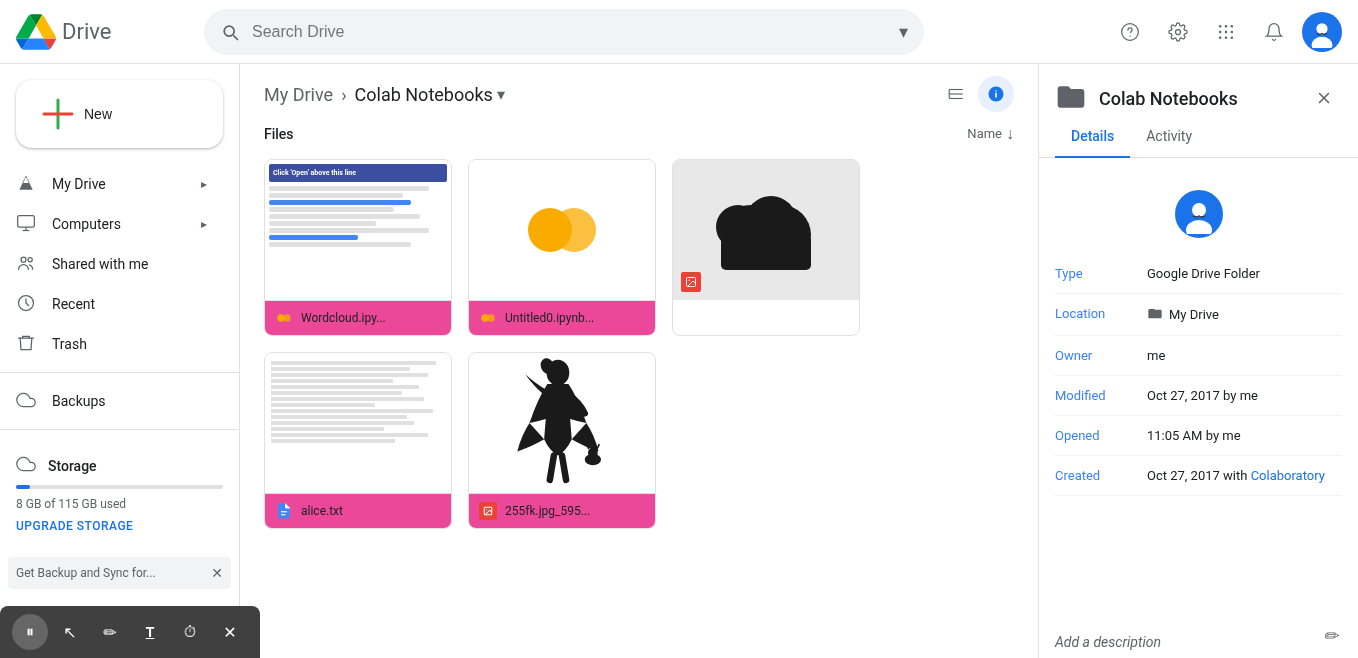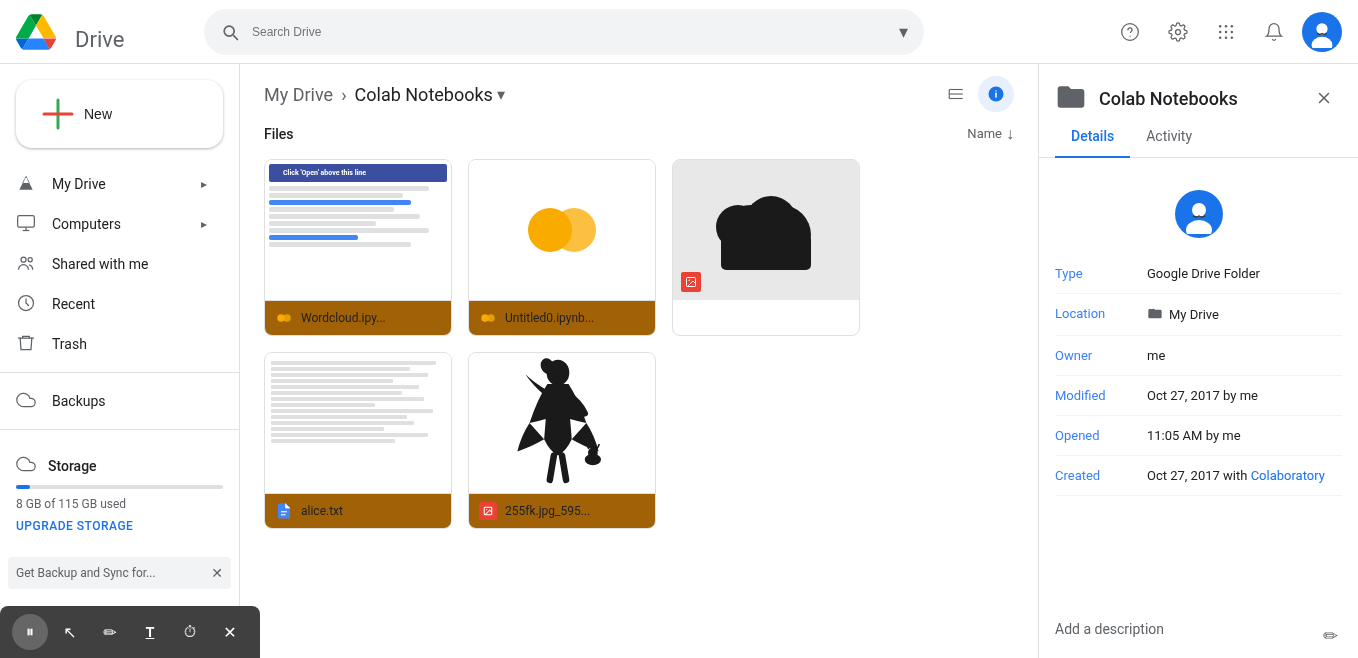--- a/index.html
+++ b/index.html
@@ -7,25 +7,25 @@
 
     
     .app { display: flex; flex-direction: column; height: 658px; width: 1358px; }
     .header { display: flex; align-items: center; height: 64px; padding: 0 16px; border-bottom: 1px solid #e0e0e0; gap: 8px; background: #fff; }
     .body { display: flex; flex: 1; overflow: hidden; }
     .sidebar { width: 240px; flex-shrink: 0; padding: 8px 0; overflow-y: auto; border-right: 1px solid #e0e0e0; }
     .main { flex: 1; overflow-y: auto; padding: 0; }
     .detail-panel { width: 320px; flex-shrink: 0; border-left: 1px solid #e0e0e0; display: flex; flex-direction: column; }
 
     
-    .logo-area { display: flex; align-items: flex-end; gap: 19px; min-width: 180px; }
+    .logo-area { display: flex; align-items: center; gap: 6px; min-width: 180px; }
     .logo-icon { width: 40px; height: 40px; }
     .logo-text { font-size: 22px; color: #5f6368; font-weight: 400; }
     .search-bar { flex: 1; max-width: 720px; display: flex; align-items: center; background: #f1f3f4; border-radius: 24px; padding: 0 16px; height: 46px; gap: 12px; }
-    .search-bar input { flex: 1; border: none; background: transparent; font-size: 12px; outline: none; color: #202124; }
+    .search-bar input { flex: 1; border: none; background: transparent; font-size: 16px; outline: none; color: #202124; }
     .search-chevron { color: #5f6368; cursor: pointer; font-size: 18px; }
     .header-icons { display: flex; align-items: center; gap: 8px; margin-left: auto; }
     .icon-btn { width: 40px; height: 40px; border-radius: 50%; display: flex; align-items: center; justify-content: center; cursor: pointer; border: none; background: transparent; color: #5f6368; font-size: 20px; }
     .avatar { width: 40px; height: 40px; border-radius: 50%; background: #1a73e8; display: flex; align-items: center; justify-content: center; cursor: pointer; overflow: hidden; }
 
     
     .new-btn { display: flex; align-items: center; gap: 8px; margin: 8px 16px 16px; padding: 16px 24px; border-radius: 16px; box-shadow: 0 1px 3px rgba(0,0,0,0.3); cursor: pointer; font-size: 14px; font-weight: 500; background: #fff; border: none; color: #202124; width: calc(100% - 32px); }
     .new-plus { color: #ea4335; font-size: 28px; display: flex; align-items: center; }
     .sidebar-item { display: flex; align-items: center; gap: 16px; padding: 8px 16px; cursor: pointer; border-radius: 0 24px 24px 0; margin-right: 16px; color: #202124; font-size: 14px; font-weight: 400; height: 40px; }
     .sidebar-item .item-icon { width: 20px; text-align: center; flex-shrink: 0; }
@@ -52,39 +52,39 @@
     .files-section { padding: 0 24px; }
     .files-header { display: flex; align-items: center; gap: 8px; margin-bottom: 16px; }
     .files-title { font-size: 14px; font-weight: 500; color: #202124; }
     .sort-btn { display: flex; align-items: center; gap: 4px; color: #5f6368; font-size: 13px; cursor: pointer; margin-left: auto; }
     .sort-arrow { font-size: 16px; }
 
     
     .file-grid { display: flex; flex-wrap: wrap; gap: 16px; }
     .file-card { width: 188px; border: 1px solid #e0e0e0; border-radius: 8px; overflow: hidden; cursor: pointer; transition: box-shadow 0.2s; }
     .file-thumbnail { width: 100%; height: 140px; background: #f8f9fa; display: flex; align-items: center; justify-content: center; overflow: hidden; position: relative; }
-    .file-footer { display: flex; align-items: center; gap: 8px; padding: 8px 10px; background: #a16207; border-top: 1px solid #e0e0e0; }
+    .file-footer { display: flex; align-items: center; gap: 8px; padding: 8px 10px; background: #ec4899; border-top: 1px solid #e0e0e0; }
     .file-type-icon { width: 18px; height: 18px; flex-shrink: 0; }
     .file-name { font-size: 12px; color: #202124; flex: 1; overflow: hidden; text-overflow: ellipsis; white-space: nowrap; }
 
     
     .detail-header { display: flex; align-items: center; justify-content: space-between; padding: 16px 16px 0; }
     .detail-title { font-size: 18px; font-weight: 500; color: #202124; }
     .close-btn { width: 36px; height: 36px; border-radius: 50%; display: flex; align-items: center; justify-content: center; cursor: pointer; border: none; background: transparent; color: #5f6368; font-size: 20px; }
     .detail-tabs { display: flex; border-bottom: 1px solid #e0e0e0; padding: 0 16px; }
     .detail-tab { padding: 12px 16px; cursor: pointer; font-size: 14px; color: #5f6368; border-bottom: 2px solid transparent; margin-bottom: -1px; }
     .detail-tab.active { color: #1a73e8; border-bottom-color: #1a73e8; font-weight: 500; }
     .detail-avatar { width: 48px; height: 48px; border-radius: 50%; background: #1a73e8; display: flex; align-items: center; justify-content: center; margin: 16px auto 8px; overflow: hidden; }
     .detail-content { padding: 0 16px; flex: 1; overflow-y: auto; }
     .detail-info-row { display: flex; padding: 12px 0; border-bottom: 1px solid #f1f3f4; gap: 12px; }
     .detail-label { color: #3b82f6; font-size: 13px; width: 80px; flex-shrink: 0; }
     .detail-value { color: #202124; font-size: 13px; flex: 1; }
     .detail-value.link { color: #1a73e8; cursor: pointer; }
     .detail-location { display: flex; align-items: center; gap: 6px; }
-    .add-desc { display: flex; align-items: flex-start; justify-content: space-between; padding: 16px 16px 8px; color: #5f6368; font-size: 14px; }
+    .add-desc { display: flex; align-items: flex-end; justify-content: space-between; padding: 16px 16px 8px; color: #5f6368; font-size: 14px; font-style: italic; }
     .edit-icon { color: #5f6368; font-size: 18px; cursor: pointer; padding: 4px; border-radius: 50%; }
 
     
     .bottom-toolbar { position: fixed; bottom: 0; left: 0; display: flex; align-items: center; gap: 4px; background: #404040; border-radius: 8px 8px 0 0; padding: 8px 12px; }
     .toolbar-btn { width: 36px; height: 36px; border-radius: 50%; display: flex; align-items: center; justify-content: center; cursor: pointer; border: none; background: transparent; color: #fff; font-size: 16px; }
     .toolbar-btn.pause { background: rgba(255,255,255,0.2); }
   </style>
 </head>
 <body>
 
@@ -297,21 +297,21 @@
             <span>Name</span>
             <span class="sort-arrow">↓</span>
           </div>
         </div>
 
         <div class="file-grid">
 
           <div class="file-card">
             <div class="file-thumbnail">
               <div style="width:100%; height:100%; background:#fff; padding:4px; overflow:hidden;">
-                <div style="background:#3c4ea0; height:18px; margin-bottom:4px; border-radius:2px; display:flex; align-items:center; padding:2px 14px;">
+                <div style="background:#3c4ea0; height:18px; margin-bottom:4px; border-radius:2px; display:flex; align-items:center; padding:2px 4px;">
                   <span style="color:white; font-size:7px; font-weight:bold;">Click 'Open' above this line</span>
                 </div>
                 <div style="height:5px; background:#e0e0e0; margin:2px 0; border-radius:2px; width:90%;"></div>
                 <div style="height:5px; background:#e0e0e0; margin:2px 0; border-radius:2px; width:75%;"></div>
                 <div style="height:5px; background:#4285f4; margin:2px 0; border-radius:2px; width:80%;"></div>
                 <div style="height:5px; background:#e0e0e0; margin:2px 0; border-radius:2px; width:70%;"></div>
                 <div style="height:5px; background:#e0e0e0; margin:2px 0; border-radius:2px; width:85%;"></div>
                 <div style="height:5px; background:#e0e0e0; margin:2px 0; border-radius:2px; width:60%;"></div>
                 <div style="height:5px; background:#e0e0e0; margin:2px 0; border-radius:2px; width:90%;"></div>
                 <div style="height:5px; background:#4285f4; margin:2px 0; border-radius:2px; width:50%;"></div>

